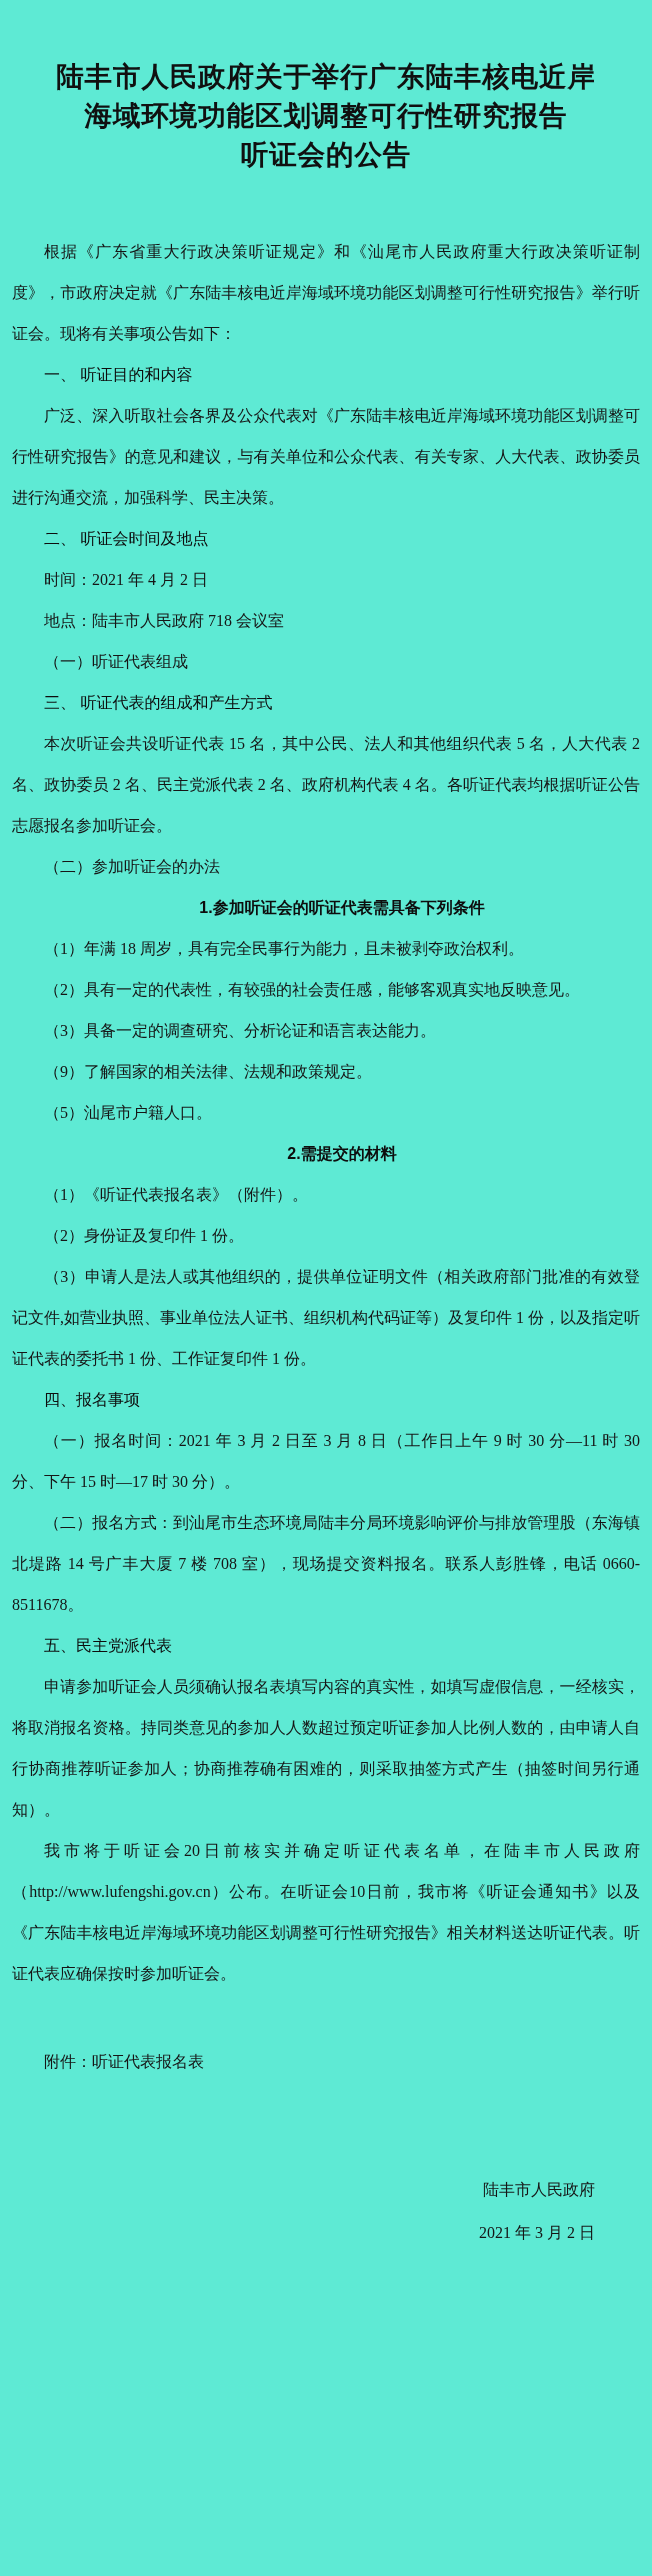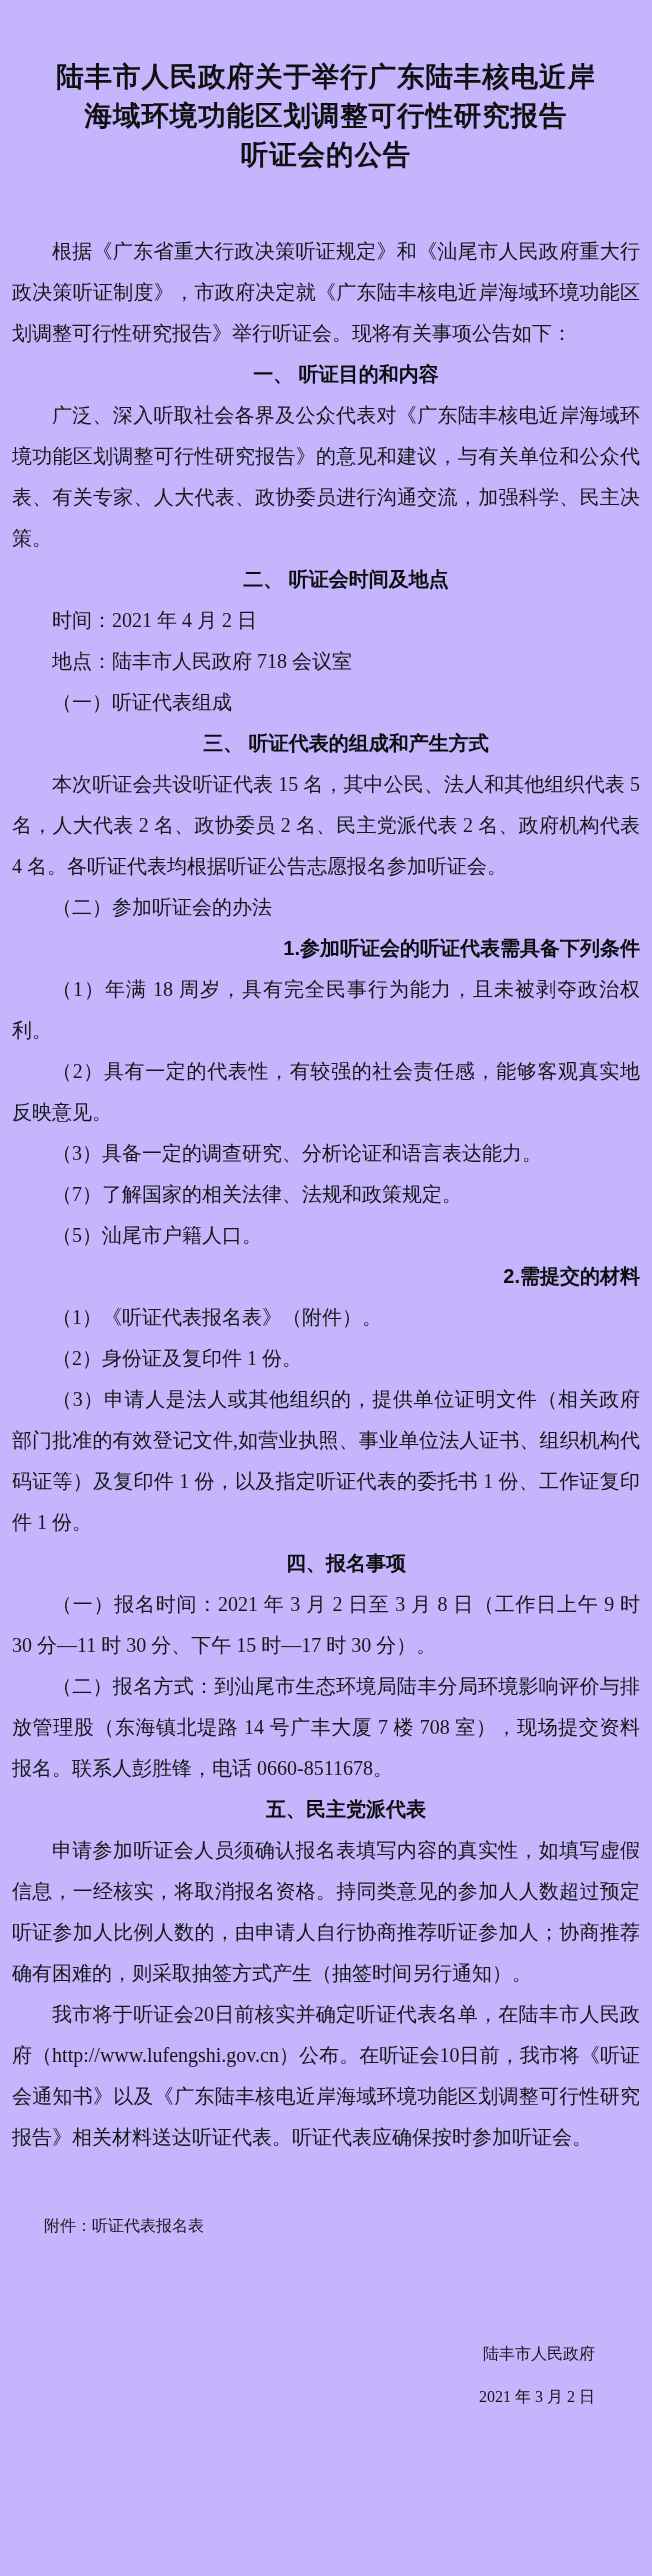--- a/index.html
+++ b/index.html
@@ -1,55 +1,55 @@
 <!DOCTYPE html>
 <html style="font-size:13.7px"><head>
 <meta charset="utf-8">
 <style>
   html, body { margin: 0; padding: 0; background: #ffffff; }
   .page {
     position: relative;
     width: 653px;
     height: 2576px;
     margin: 0 auto;
-    background: #c4b5fd;
+    background: #5eead4;
     box-sizing: border-box;
     padding: 57px 13px 0 12px;
     overflow: hidden;
     color: #141414;
     font-family: "Liberation Serif", serif;
   }
   .title-block {
     text-align: center;
     font-weight: bold;
     font-size: 27.5px;
     line-height: 39px;
     letter-spacing: 0.9px;
     color: #101010;
   }
   .title-line { white-space: nowrap; }
   .body-block { margin-top: 57px; }
   .para {
     margin: 0;
-    font-size: 20px;
+    font-size: 16px;
     line-height: 41px;
     text-align: justify;
     text-indent: 2em;
     color: #161616;
   }
   .para.heading {
     font-family: "Liberation Sans", sans-serif;
-    font-weight: bold;
-    text-align: center;
+    font-weight: normal;
+    text-align: left;
     color: #0d0d0d;
   }
   .para.numbered {
     font-family: "Liberation Sans", sans-serif;
     font-weight: bold;
-    text-align: right;
+    text-align: center;
     color: #0d0d0d;
   }
   .para.subheading {
     font-family: "Liberation Serif", serif;
     text-align: left;
   }
   .attachment {
     margin-top: 47px;
     font-size: 16px;
     line-height: 41px;
@@ -86,21 +86,21 @@
       <p class="para body">时间：2021 年 4 月 2 日</p>
       <p class="para body">地点：陆丰市人民政府 718 会议室</p>
       <p class="para subheading">（一）听证代表组成</p>
       <p class="para heading">三、 听证代表的组成和产生方式</p>
       <p class="para body">本次听证会共设听证代表 15 名，其中公民、法人和其他组织代表 5 名，人大代表 2 名、政协委员 2 名、民主党派代表 2 名、政府机构代表 4 名。各听证代表均根据听证公告志愿报名参加听证会。</p>
       <p class="para subheading">（二）参加听证会的办法</p>
       <p class="para numbered">1.参加听证会的听证代表需具备下列条件</p>
       <p class="para body">（1）年满 18 周岁，具有完全民事行为能力，且未被剥夺政治权利。</p>
       <p class="para body">（2）具有一定的代表性，有较强的社会责任感，能够客观真实地反映意见。</p>
       <p class="para body">（3）具备一定的调查研究、分析论证和语言表达能力。</p>
-      <p class="para body">（7）了解国家的相关法律、法规和政策规定。</p>
+      <p class="para body">（9）了解国家的相关法律、法规和政策规定。</p>
       <p class="para body">（5）汕尾市户籍人口。</p>
       <p class="para numbered">2.需提交的材料</p>
       <p class="para body">（1）《听证代表报名表》（附件）。</p>
       <p class="para body">（2）身份证及复印件 1 份。</p>
       <p class="para body">（3）申请人是法人或其他组织的，提供单位证明文件（相关政府部门批准的有效登记文件,如营业执照、事业单位法人证书、组织机构代码证等）及复印件 1 份，以及指定听证代表的委托书 1 份、工作证复印件 1 份。</p>
       <p class="para heading">四、报名事项</p>
       <p class="para body">（一）报名时间：2021 年 3 月 2 日至 3 月 8 日（工作日上午 9 时 30 分—11 时 30 分、下午 15 时—17 时 30 分）。</p>
       <p class="para body">（二）报名方式：到汕尾市生态环境局陆丰分局环境影响评价与排放管理股（东海镇北堤路 14 号广丰大厦 7 楼 708 室），现场提交资料报名。联系人彭胜锋，电话 0660-8511678。</p>
       <p class="para heading">五、民主党派代表</p>
       <p class="para body">申请参加听证会人员须确认报名表填写内容的真实性，如填写虚假信息，一经核实，将取消报名资格。持同类意见的参加人人数超过预定听证参加人比例人数的，由申请人自行协商推荐听证参加人；协商推荐确有困难的，则采取抽签方式产生（抽签时间另行通知）。</p>

